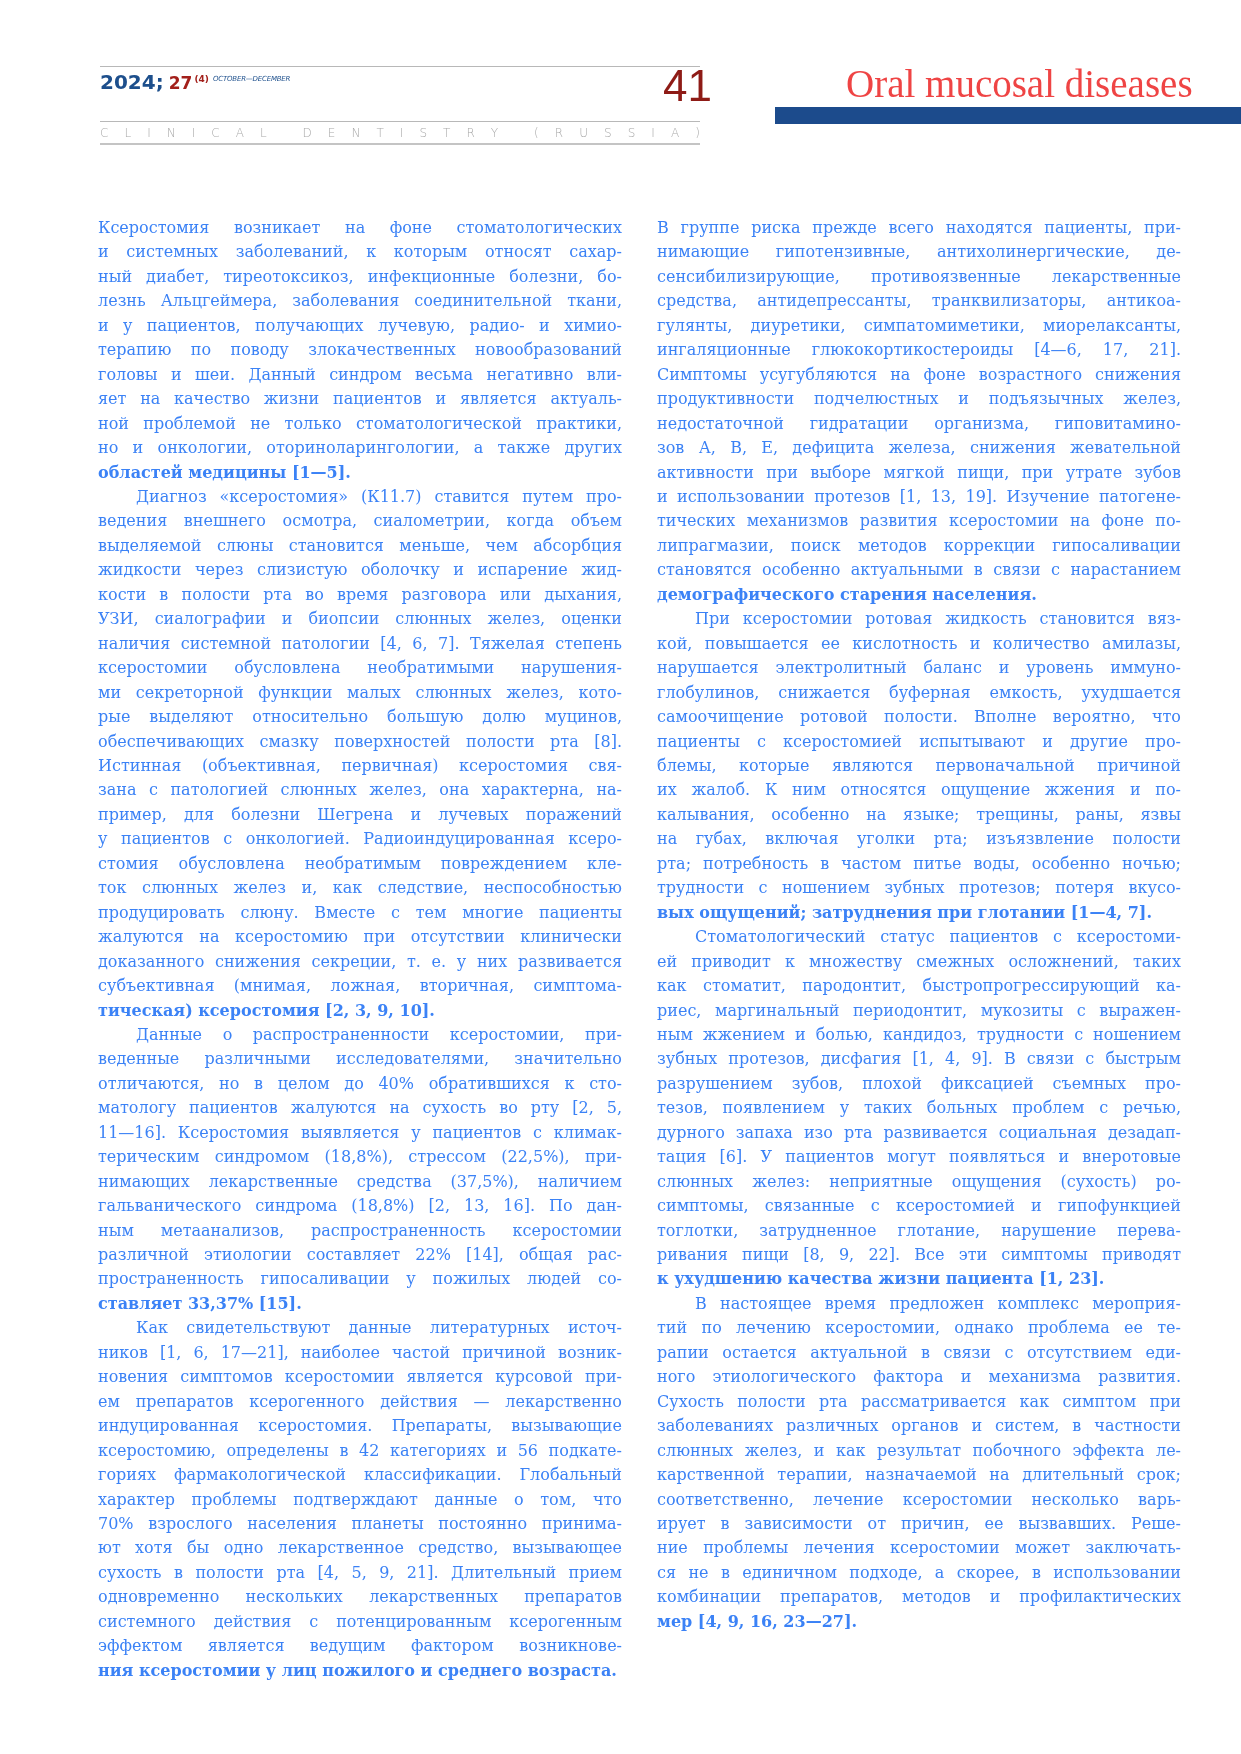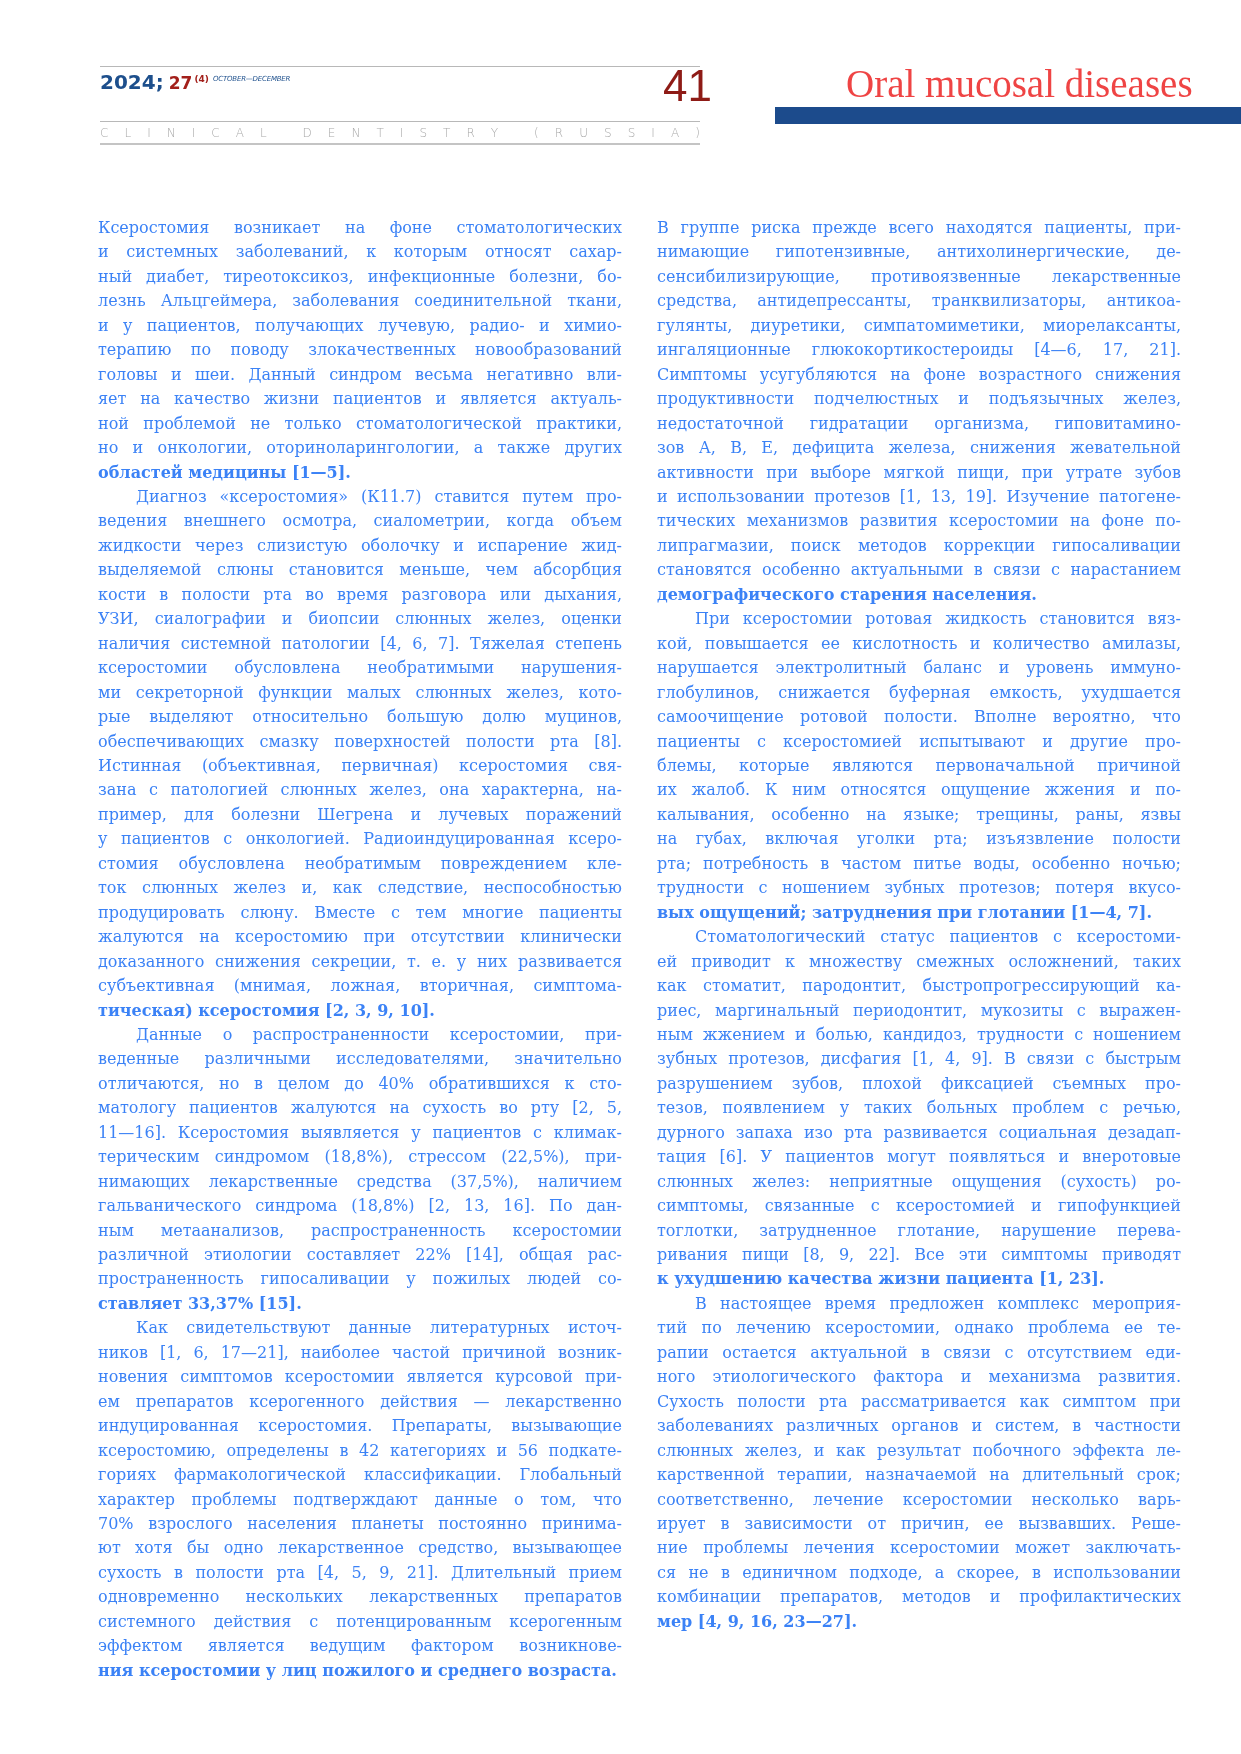--- a/index.html
+++ b/index.html
@@ -78,22 +78,22 @@
       <span class="line">терапию по поводу злокачественных новообразований</span>
       <span class="line">головы и шеи. Данный синдром весьма негативно вли-</span>
       <span class="line">яет на качество жизни пациентов и является актуаль-</span>
       <span class="line">ной проблемой не только стоматологической практики,</span>
       <span class="line">но и онкологии, оториноларингологии, а также других</span>
       <span class="line last">областей медицины [1—5].</span>
     </p>
     <p>
       <span class="line first">Диагноз «ксеростомия» (К11.7) ставится путем про-</span>
       <span class="line">ведения внешнего осмотра, сиалометрии, когда объем</span>
+      <span class="line">выделяемой слюны становится меньше, чем абсорбция</span>
       <span class="line">жидкости через слизистую оболочку и испарение жид-</span>
-      <span class="line">выделяемой слюны становится меньше, чем абсорбция</span>
       <span class="line">кости в полости рта во время разговора или дыхания,</span>
       <span class="line">УЗИ, сиалографии и биопсии слюнных желез, оценки</span>
       <span class="line">наличия системной патологии [4, 6, 7]. Тяжелая степень</span>
       <span class="line">ксеростомии обусловлена необратимыми нарушения-</span>
       <span class="line">ми секреторной функции малых слюнных желез, кото-</span>
       <span class="line">рые выделяют относительно большую долю муцинов,</span>
       <span class="line">обеспечивающих смазку поверхностей полости рта [8].</span>
       <span class="line">Истинная (объективная, первичная) ксеростомия свя-</span>
       <span class="line">зана с патологией слюнных желез, она характерна, на-</span>
       <span class="line">пример, для болезни Шегрена и лучевых поражений</span>

